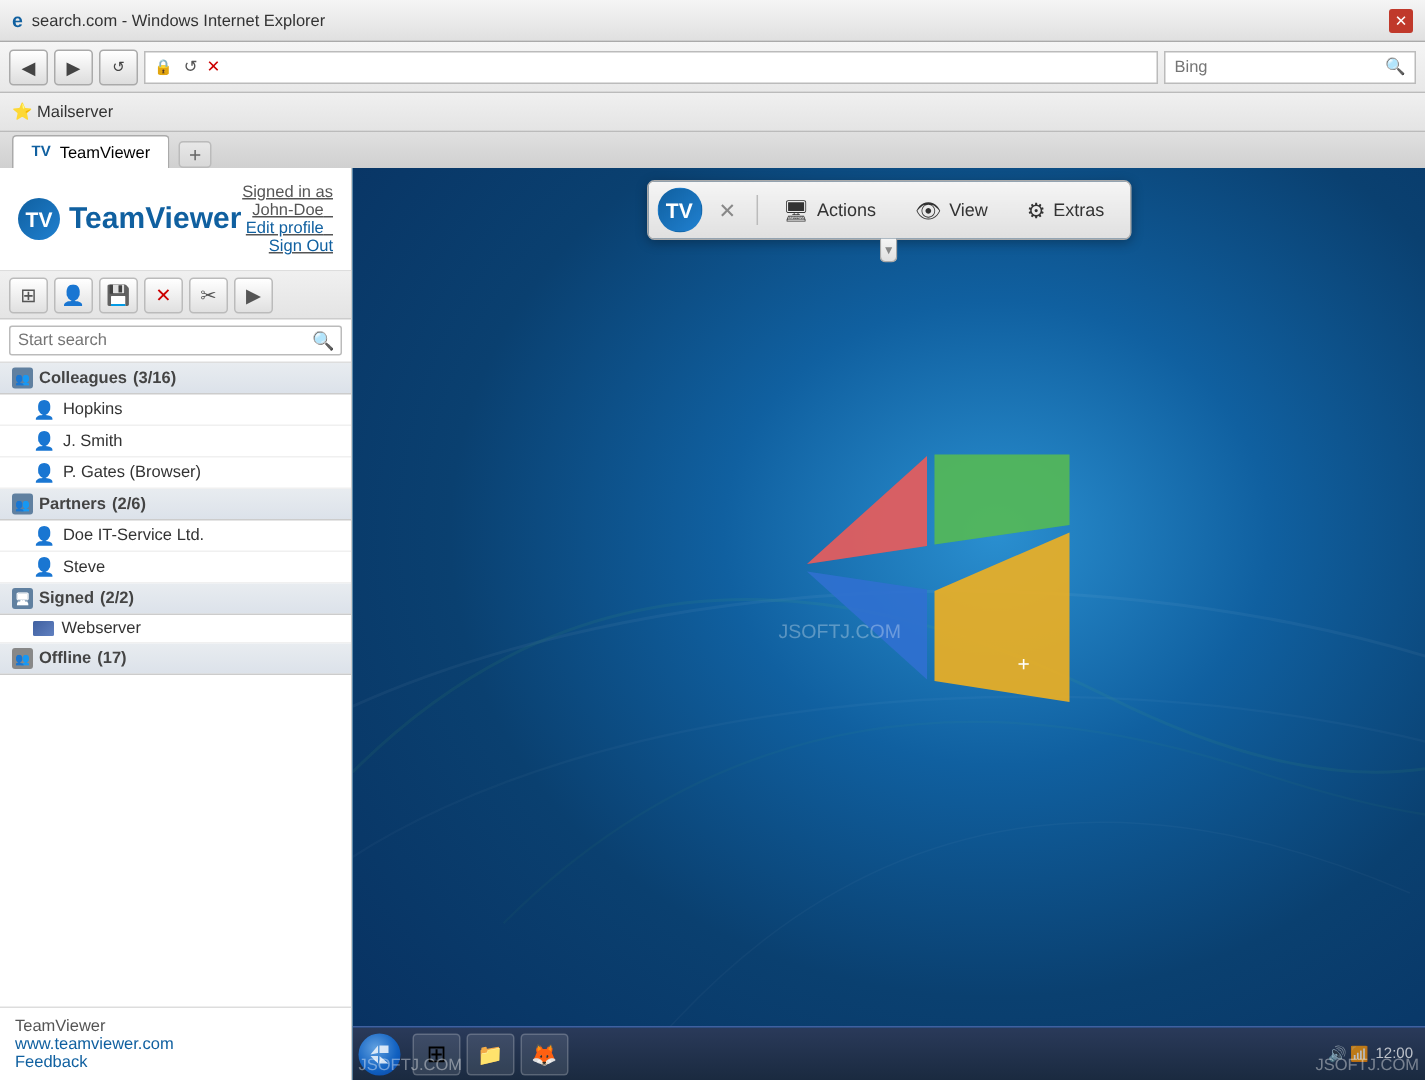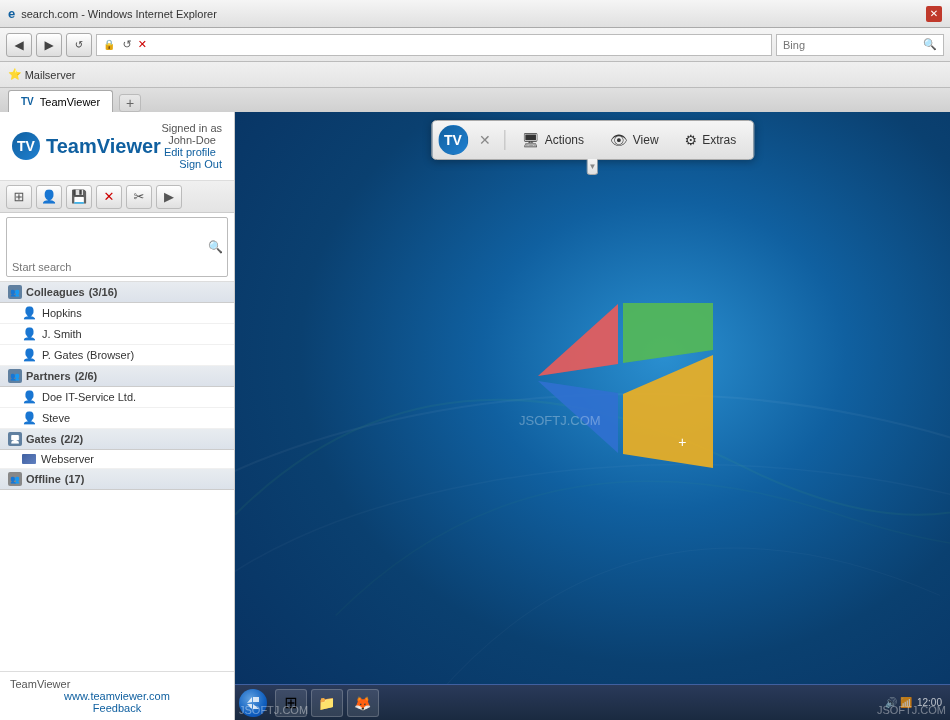--- a/index.html
+++ b/index.html
@@ -144,20 +144,21 @@
       color: white; font-size: 14px; font-weight: bold;
     }
     .tv-logo-text {
       font-size: 20px;
       font-weight: bold;
       color: #1060a0;
     }
     .tv-user-info {
       font-size: 11px; color: #555;
       text-align: right;
+      text-decoration: underline;
     }
     .tv-user-info a { color: #1060a0; text-decoration: none; cursor: pointer; }
 
     
     .tv-toolbar {
       background: linear-gradient(to bottom, #f0f0f0, #e4e4e4);
       height: 32px;
       display: flex; align-items: center; padding: 0 6px; gap: 4px;
       border-bottom: 1px solid #ccc;
     }
@@ -178,21 +179,21 @@
     }
     .tv-search-inner {
       display: flex;
       align-items: center;
       border: 1px solid #bbb;
       background: #fff;
       border-radius: 2px;
     }
     .tv-search-inner input {
       flex: 1; border: none; outline: none; font-size: 11px; padding: 3px 5px;
-      background: transparent; color: #888; margin-top: 40px;
+      background: transparent; color: #888;
     }
     .tv-search-icon { color: #888; font-size: 12px; padding: 0 4px; cursor: pointer; }
 
     
     .tv-tree { flex: 1; overflow-y: auto; }
     .tree-group-header {
       background: linear-gradient(to bottom, #e8ecf0, #dce2ea);
       padding: 3px 8px;
       font-size: 11px;
       font-weight: bold;
@@ -223,21 +224,21 @@
       border-radius: 1px;
       display: inline-block;
     }
 
     
     .sidebar-footer {
       padding: 6px 10px;
       border-top: 1px solid #ddd;
       font-size: 11px; color: #555;
     }
-    .sidebar-footer a { color: #1060a0; text-decoration: none; display: block; text-align: center; }
+    .sidebar-footer a { color: #1060a0; text-decoration: none; display: block; }
 
     
     .remote-area {
       flex: 1;
       position: relative;
       background: #1a6fa0;
       overflow: hidden;
     }
 
     
@@ -478,21 +479,21 @@
         <span class="tree-item-icon">👤</span>
         <span>Doe IT-Service Ltd.</span>
       </div>
       <div class="tree-item">
         <span class="tree-item-icon">👤</span>
         <span>Steve</span>
       </div>
 
       <div class="tree-group-header">
         <div class="tree-group-icon">🖥</div>
-        <span>Gates</span>
+        <span>Signed</span>
         <span>(2/2)</span>
       </div>
       <div class="tree-item">
         <span class="tree-item-icon server"></span>
         <span>Webserver</span>
       </div>
 
       <div class="tree-group-header">
         <div class="tree-group-icon" style="background:#888;">👥</div>
         <span>Offline</span>

